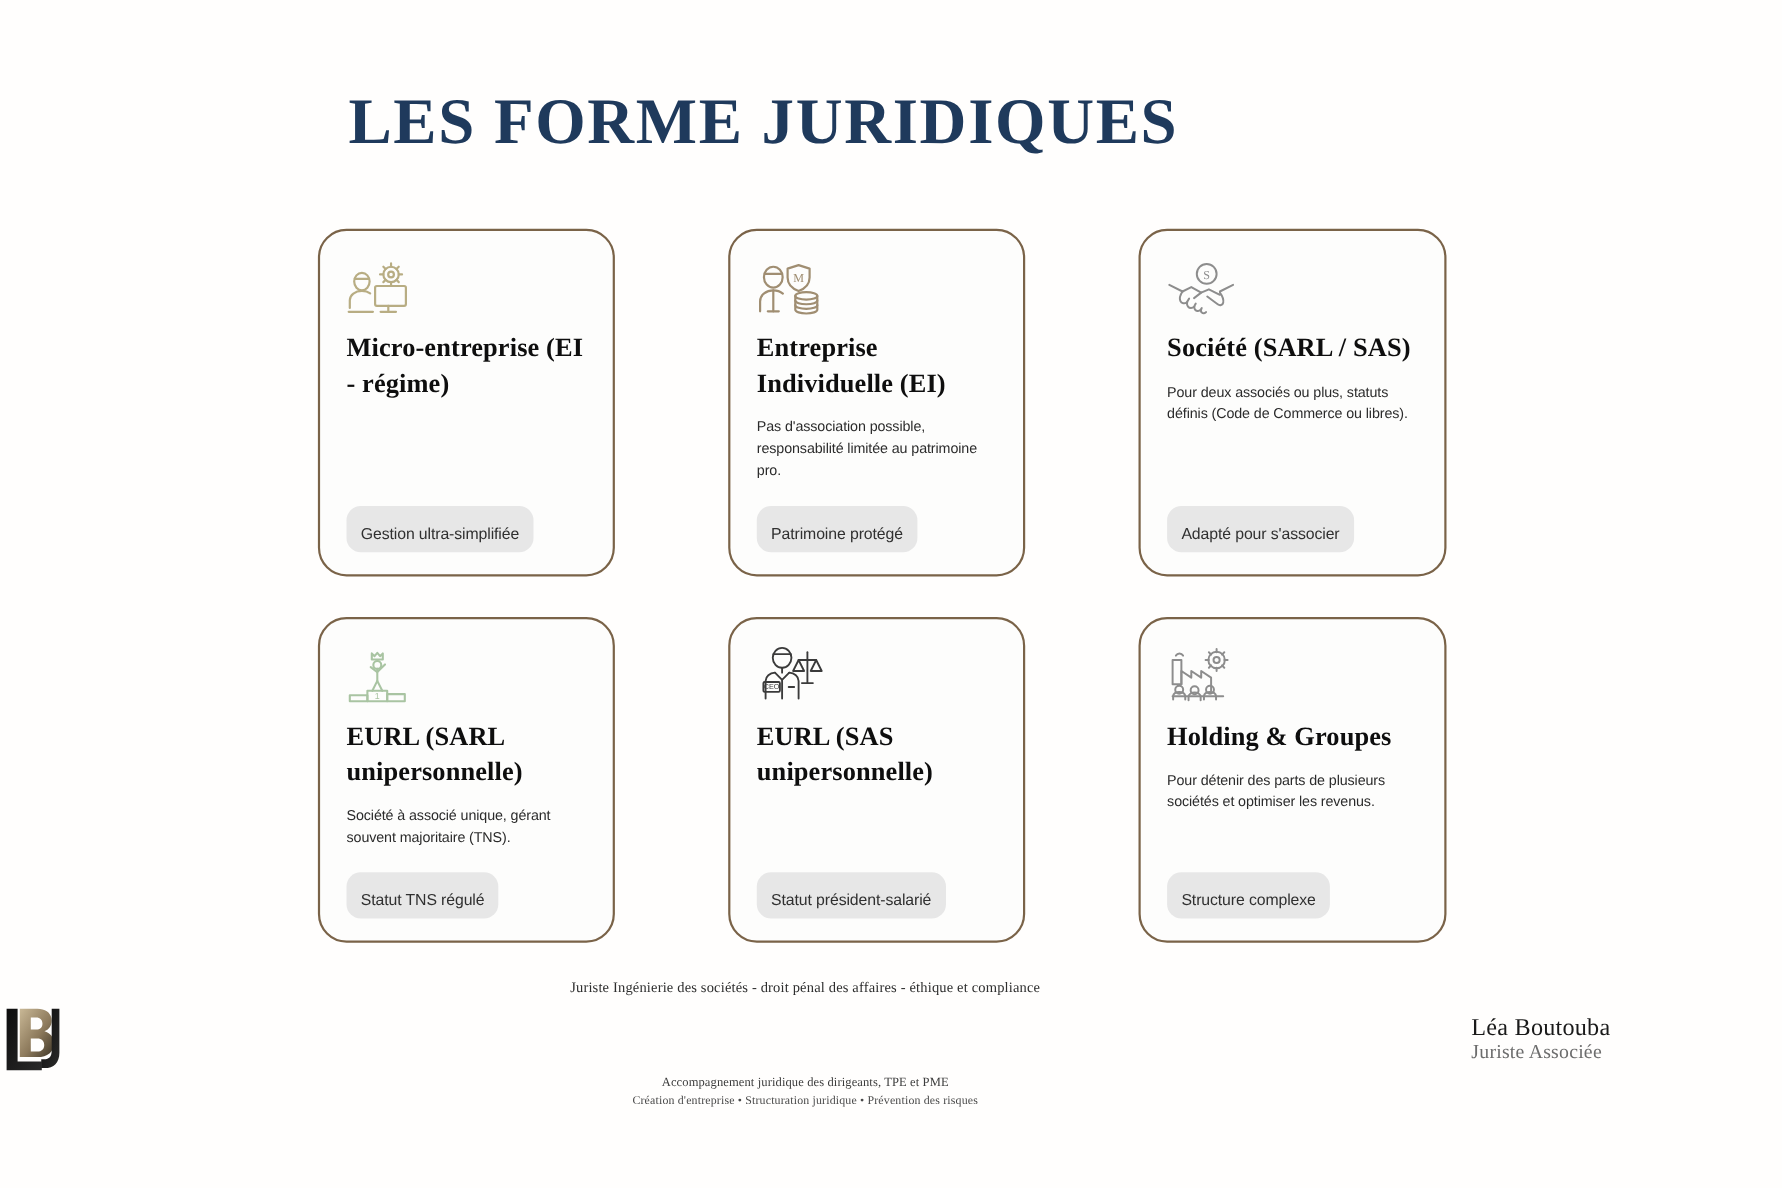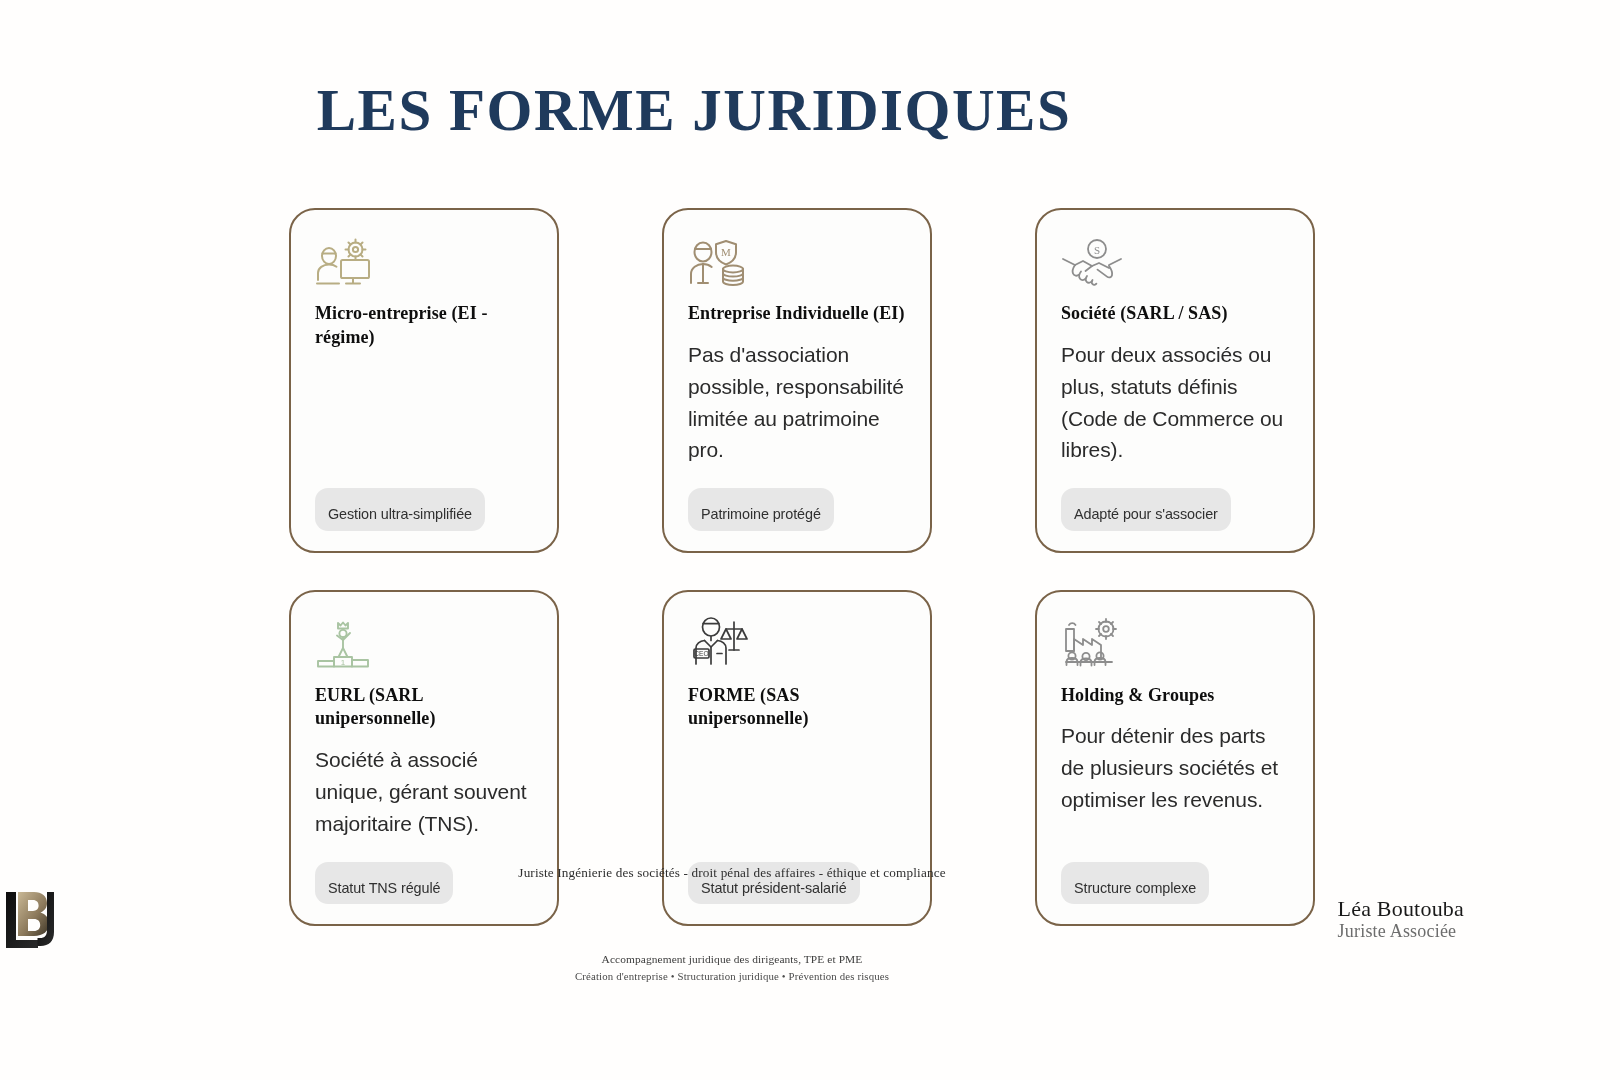--- a/index.html
+++ b/index.html
@@ -67,30 +67,30 @@
     height: 58px;
     margin-bottom: 12px;
     display: flex;
     align-items: flex-end;
   }
   .card-icon svg { display: block; }
 
   .card-title {
     font-family: "Liberation Serif", "DejaVu Serif", serif;
     font-weight: bold;
-    font-size: 18px;
+    font-size: 24px;
     line-height: 1.32;
     color: #0e0e0e;
     margin-bottom: 13px;
     letter-spacing: 0.1px;
   }
 
   .card-desc {
     font-family: "Liberation Sans", sans-serif;
-    font-size: 21px;
+    font-size: 13px;
     line-height: 1.52;
     color: #2b2b2b;
     letter-spacing: -0.1px;
   }
 
   .card-badge-row {
     margin-top: auto;
     padding-top: 22px;
   }
   .badge {
@@ -102,21 +102,21 @@
     font-size: 14.4px;
     line-height: 1.2;
     font-family: "Liberation Sans", sans-serif;
     letter-spacing: -0.1px;
     white-space: nowrap;
   }
 
   
   .footer {
     position: absolute;
-    top: 865px;
+    top: 890px;
     left: 0;
     width: 1464px;
     text-align: center;
     font-family: "Liberation Serif", "DejaVu Serif", serif;
     color: #3a3a3a;
   }
   .footer-tagline {
     font-size: 13.2px;
     letter-spacing: 0.15px;
     color: #2e2e2e;
@@ -267,21 +267,21 @@
           <rect x="6" y="33" width="15" height="9" rx="1.2"></rect>
           <text x="13.5" y="39.8" font-family="Liberation Sans, sans-serif" font-size="6.6" fill="#3b3b3b" stroke="none" text-anchor="middle">CEO</text>
           <path d="M29 37.5h5"></path>
           <path d="M46 6v28"></path>
           <path d="M38 13h16"></path>
           <path d="M38 13l-5 10h10z"></path>
           <path d="M54 13l-5 10h10z"></path>
           <path d="M41 34h10"></path>
         </svg>
       </div>
-      <div class="card-title">FORME (SAS unipersonnelle)</div>
+      <div class="card-title">EURL (SAS unipersonnelle)</div>
       <div class="card-badge-row">
         <span class="badge">Statut président-salarié</span>
       </div>
     </div>
 
     <div class="card r2">
       <div class="card-icon">
         <svg width="62" height="56" viewBox="0 0 62 56" fill="none" stroke="#8d8d8d" stroke-width="1.8" stroke-linecap="round" stroke-linejoin="round">
           <path d="M8 9c1.5-2.5 5-2.5 6.5 0"></path>
           <path d="M5 13h8v22H5z"></path>

